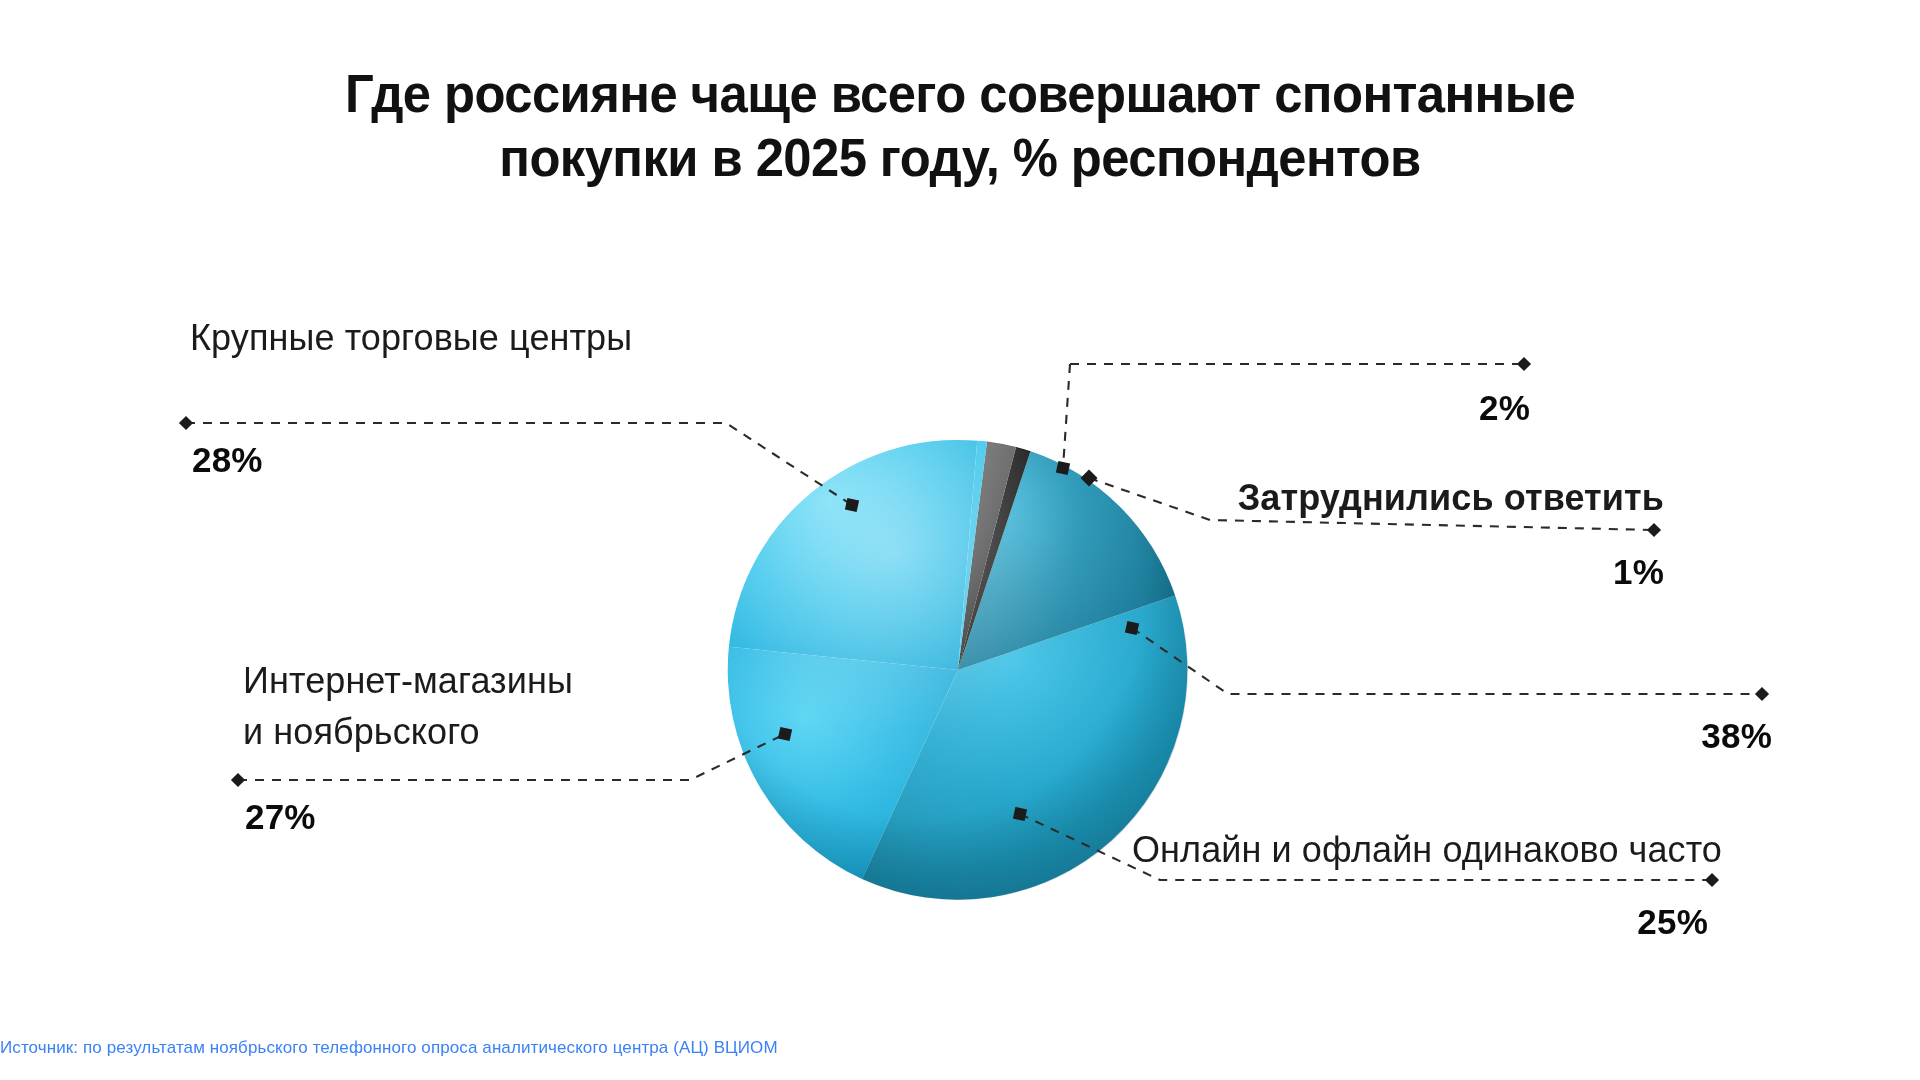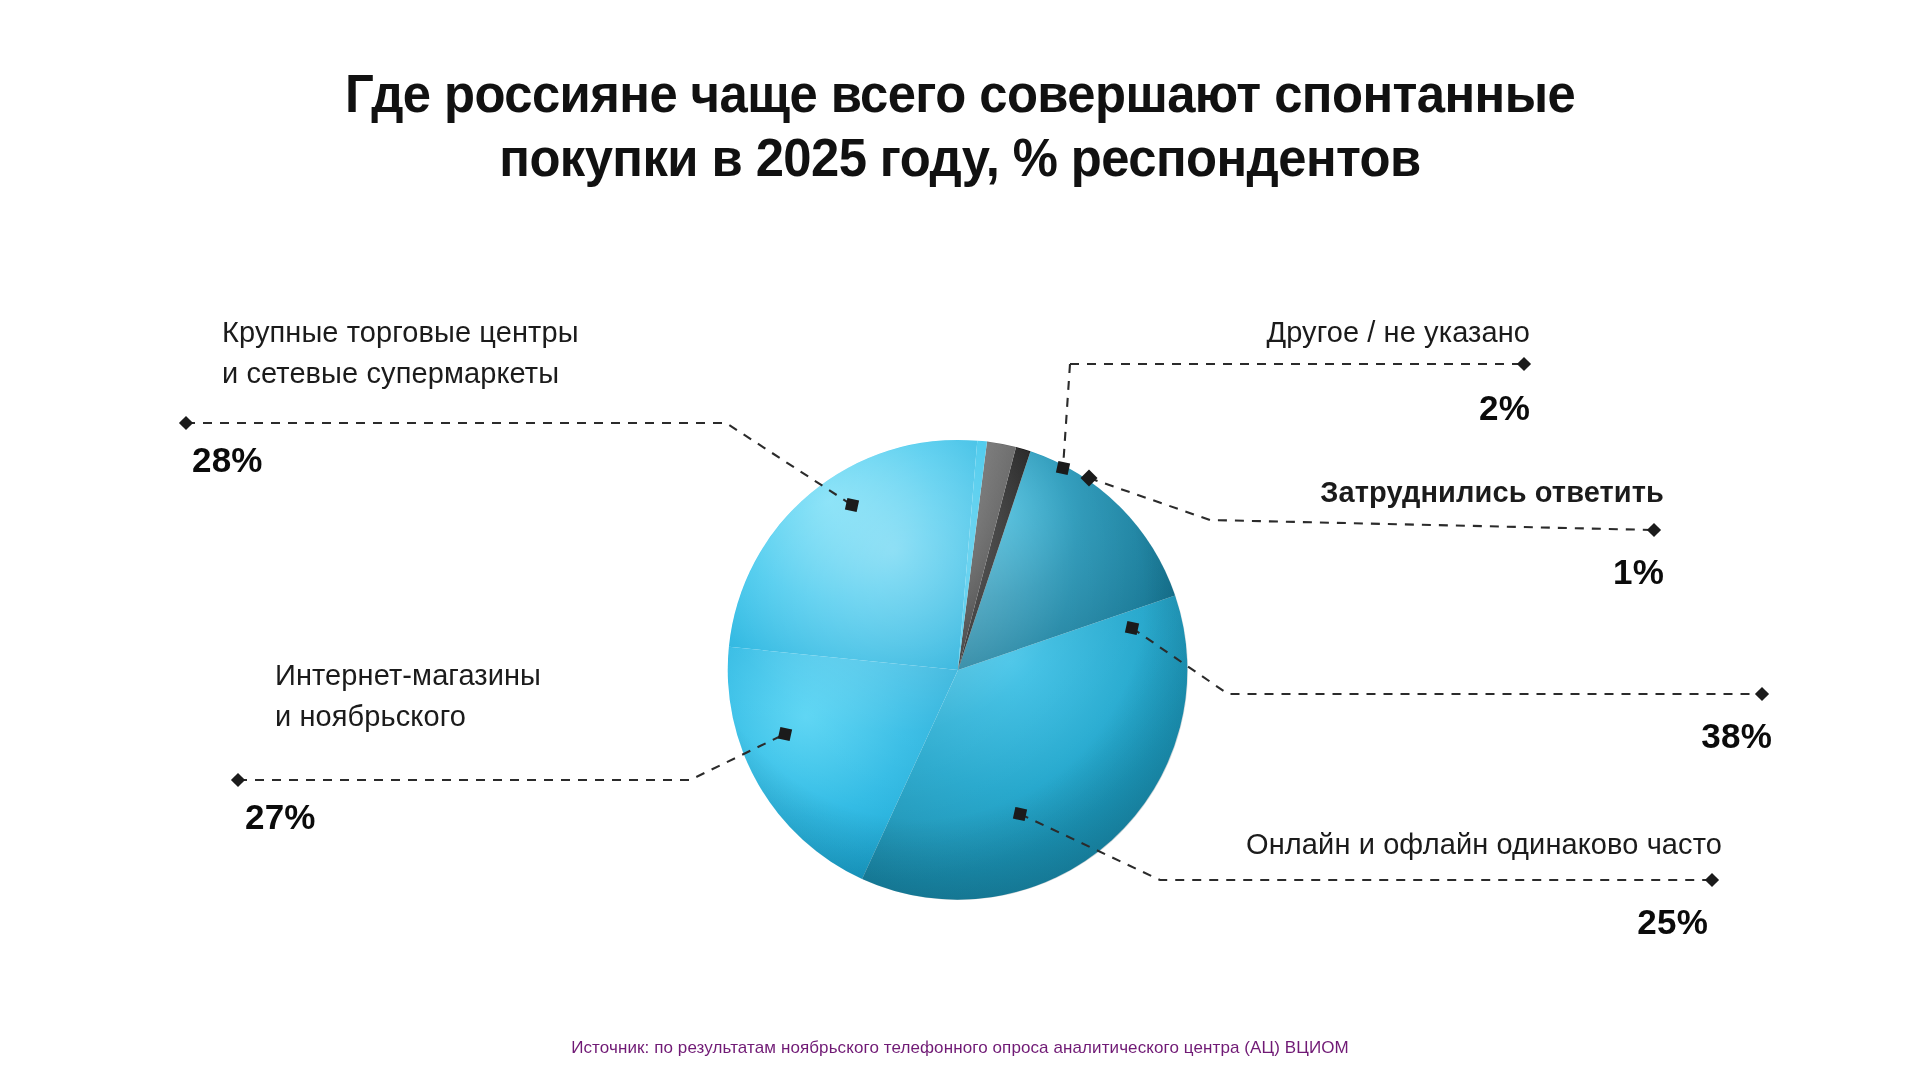--- a/index.html
+++ b/index.html
@@ -23,45 +23,43 @@
     transform:scaleX(0.94);
     transform-origin:center top;
   }
   .title .tl{display:block;white-space:nowrap;}
 
   
   .lbl{
     position:absolute;
     color:#1b1b1b;
     font-weight:400;
-    font-size:29px;
+    font-size:36px;
     line-height:1.42;
     white-space:nowrap;
     letter-spacing:0.1px;
-    margin-left:32px;
   }
   .lbl.r{text-align:right;}
   .lbl.l{text-align:left;}
 
   .val{
     position:absolute;
     color:#0b0b0b;
     font-weight:700;
     font-size:35px;
     letter-spacing:0.2px;
     white-space:nowrap;
   }
   .val.r{text-align:right;}
   .val.l{text-align:center;}
 
   
   .source{
     position:absolute;left:0;right:0;top:1038px;
-    text-align:center;
-    color:#701a75;
+    color:#3b82f6;
     font-size:17px;
     letter-spacing:0.1px;
   }
 
   
   svg.layer{position:absolute;left:0;top:0;width:1920px;height:1080px;}
 </style>
 </head>
 <body>
 
@@ -158,33 +156,29 @@
       <rect x="779" y="728" width="12" height="12" transform="rotate(12 785 734)"></rect>
       <rect x="1057" y="462" width="12" height="12" transform="rotate(12 1063 468)"></rect>
       <rect x="1083" y="472" width="12" height="12" transform="rotate(45 1089 478)"></rect>
       <rect x="1126" y="622" width="12" height="12" transform="rotate(12 1132 628)"></rect>
       <rect x="1014" y="808" width="12" height="12" transform="rotate(12 1020 814)"></rect>
     </g>
   </svg>
 
   <div class="lbl l" style="left:190px;top:312px;">
     <div>Крупные торговые центры</div>
-    <div>и сетевые супермаркеты</div>
   </div>
   <div class="val l" style="left:192px;top:440px;">28%</div>
 
   <div class="lbl l" style="left:243px;top:655px;">
     <div>Интернет-магазины</div>
     <div>и ноябрьского</div>
   </div>
   <div class="val l" style="left:245px;top:797px;">27%</div>
 
-  <div class="lbl r" style="right:390px;top:312px;">
-    <div>Другое / не указано</div>
-  </div>
   <div class="val r" style="right:390px;top:388px;">2%</div>
 
   <div class="lbl r" style="right:256px;top:472px;font-weight:bold;">
     <div>Затруднились ответить</div>
   </div>
   <div class="val r" style="right:256px;top:552px;">1%</div>
 
   <div class="val r" style="right:148px;top:716px;">38%</div>
 
   <div class="lbl r" style="right:198px;top:824px;">

